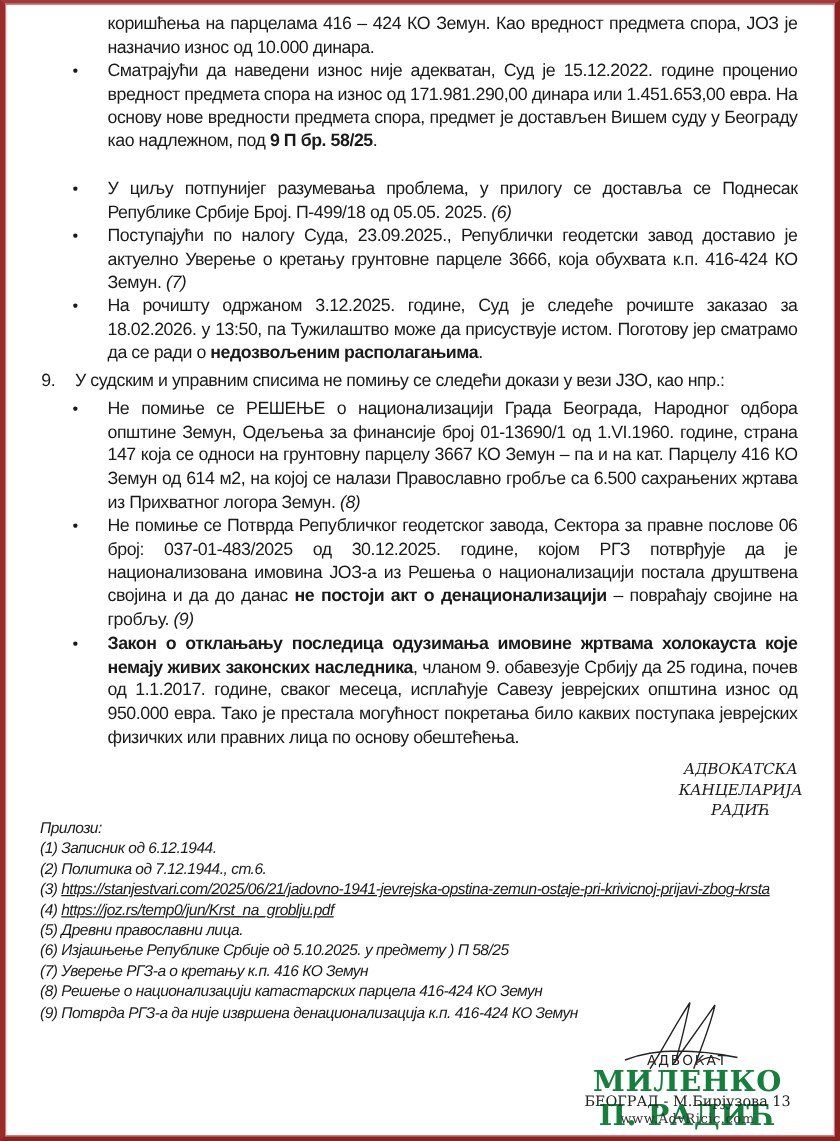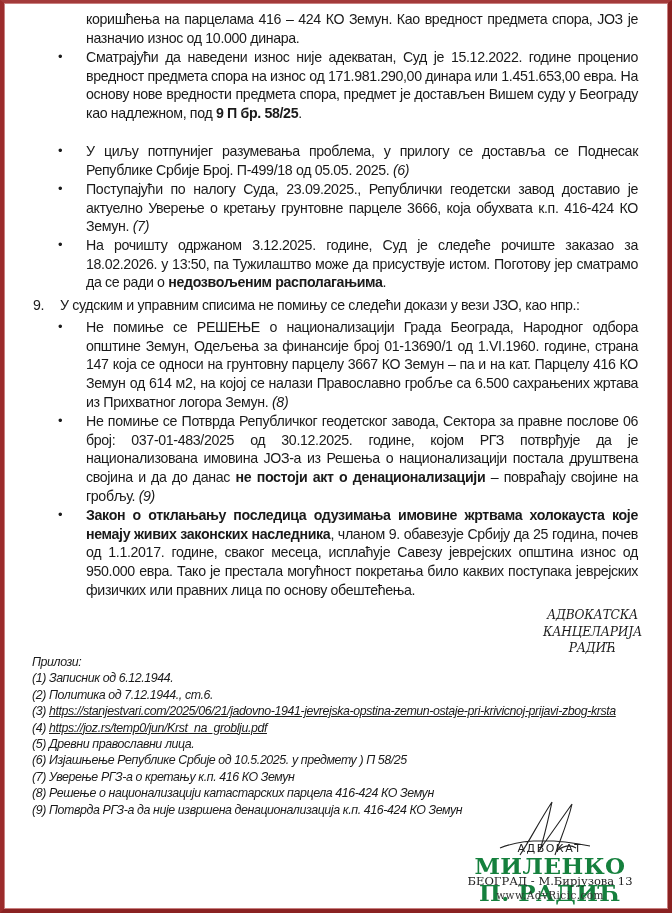--- a/index.html
+++ b/index.html
@@ -102,21 +102,21 @@
   <div>РАДИЋ</div>
 </div>
 
 <div class="attachments">
   <div class="row">Прилози:</div>
   <div class="row"><span>(1)</span> <span>Записник од 6.12.1944.</span></div>
   <div class="row"><span>(2)</span> <span>Политика од 7.12.1944., ст.6.</span></div>
   <div class="row"><span>(3)</span> <a class="link">https://stanjestvari.com/2025/06/21/jadovno-1941-jevrejska-opstina-zemun-ostaje-pri-krivicnoj-prijavi-zbog-krsta</a></div>
   <div class="row"><span>(4)</span> <a class="link">https://joz.rs/temp0/jun/Krst_na_groblju.pdf</a></div>
   <div class="row"><span>(5)</span> <span>Древни православни лица.</span></div>
-  <div class="row"><span>(6)</span> <span>Изјашњење Републике Србије од 10.5.2025. у предмету ) П 58/25</span></div>
+  <div class="row"><span>(6)</span> <span>Изјашњење Републике Србије од 5.10.2025. у предмету ) П 58/25</span></div>
   <div class="row"><span>(7)</span> <span>Уверење РГЗ-а о кретању к.п. 416 КО Земун</span></div>
   <div class="row"><span>(8)</span> <span>Решење о национализацији катастарских парцела 416-424 КО Земун</span></div>
   <div class="row"><span>(9)</span> <span>Потврда РГЗ-а да није извршена денационализација к.п. 416-424 КО Земун</span></div>
 </div>
 
 <div class="stamp">
   <svg class="sig" width="180" height="60" viewBox="0 0 180 60">
     <path d="M60 55 C70 40, 80 20, 92 2 M92 2 C88 20, 85 35, 80 50 M78 52 C90 35, 102 18, 112 4 M112 4 C108 22, 100 40, 95 55 M40 48 C60 40, 90 38, 130 46 M98 50 C104 46, 110 44, 116 48" stroke="#222" stroke-width="1.1" fill="none"></path>
   </svg>
   <div class="adv">АДВОКАТ</div>

